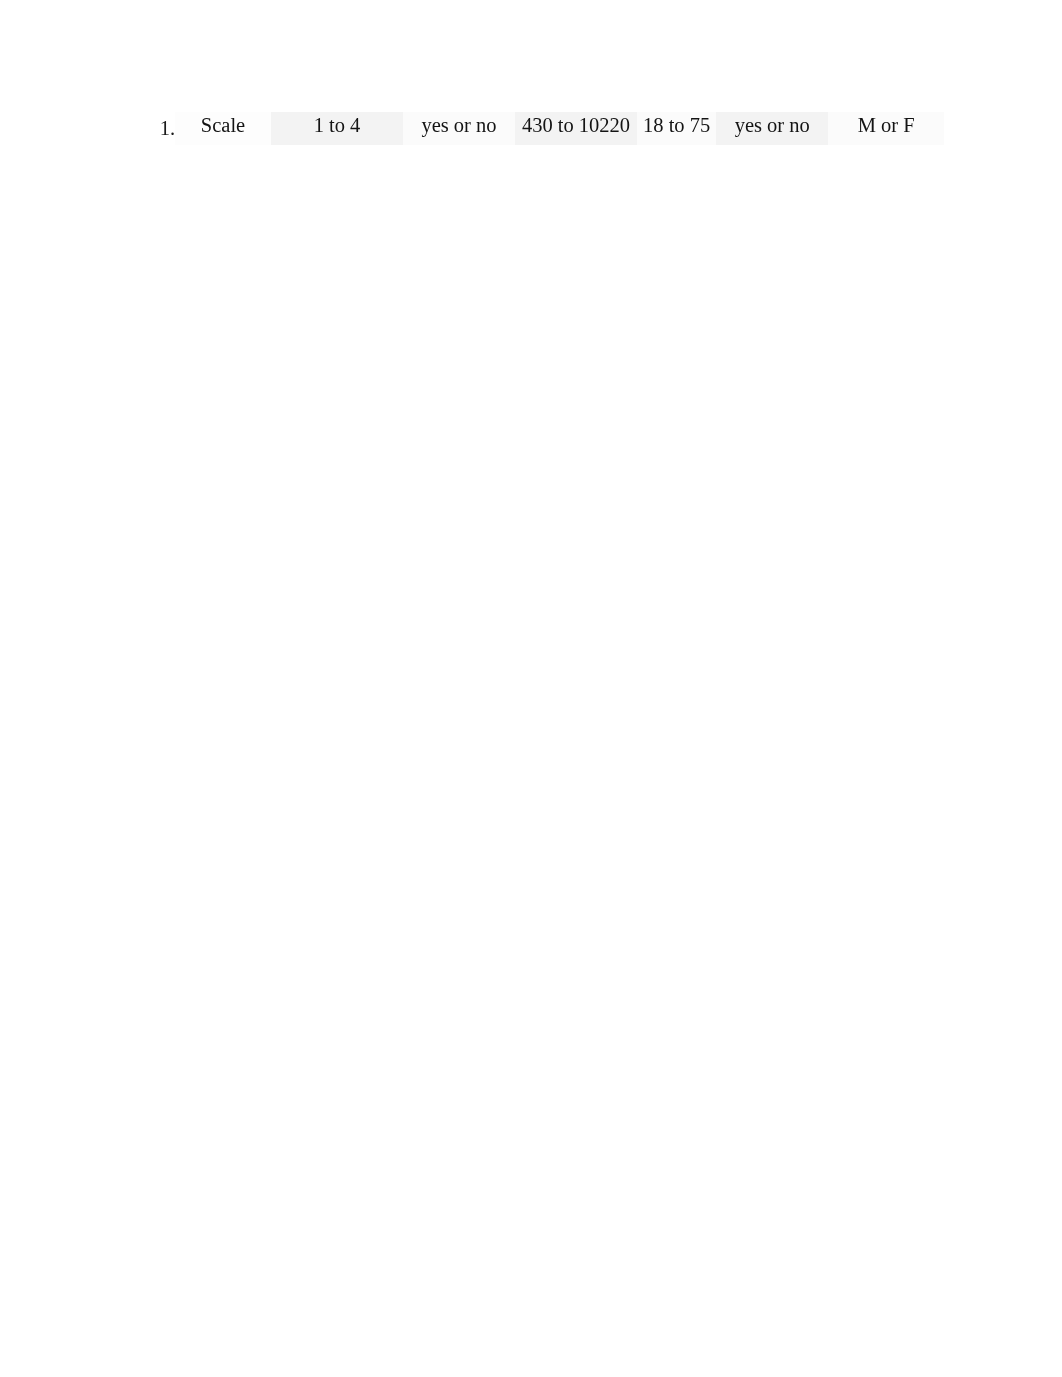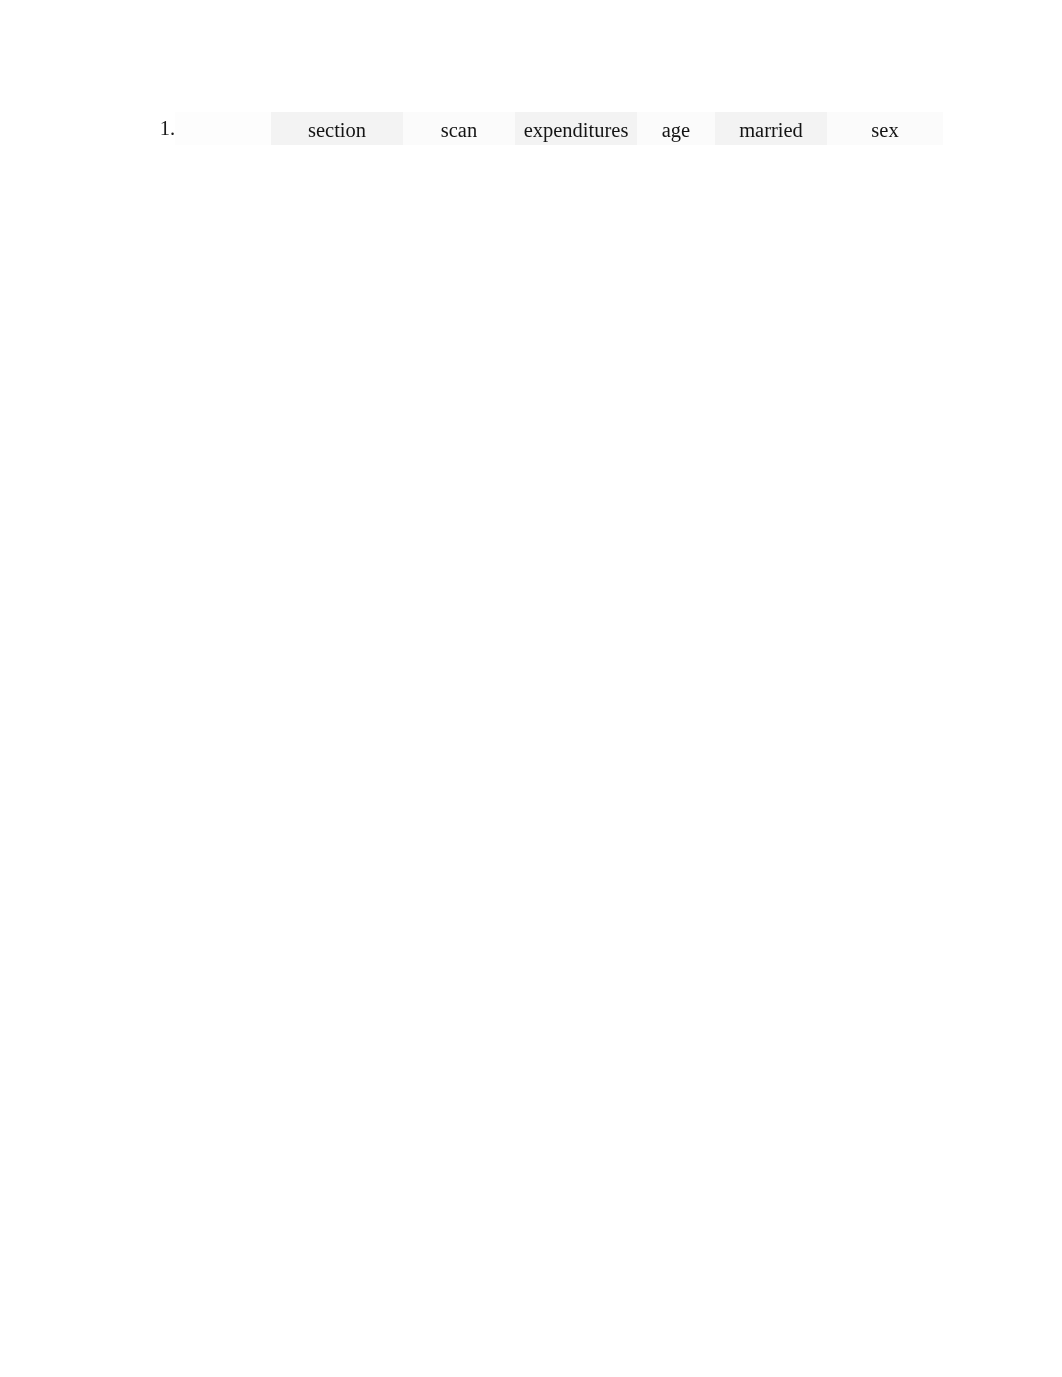--- a/index.html
+++ b/index.html
@@ -105,29 +105,29 @@
         <col class="c-label">
         <col class="c-section">
         <col class="c-scan">
         <col class="c-exp">
         <col class="c-age">
         <col class="c-married">
         <col class="c-sex">
       </colgroup>
 
       <tbody>
-        <tr class="row-head">
-          <td class="col-blank empty-cell"></td>
-          <td class="col-shade">section</td>
-          <td class="col-plain">scan</td>
-          <td class="col-shade">expenditures</td>
-          <td class="col-plain">age</td>
-          <td class="col-shade">married</td>
-          <td class="col-plain">sex</td>
-        </tr>
 
 
+        <tr class="row-last">
+          <td class="col-blank">Scale</td>
+          <td class="col-shade">1 to 4</td>
+          <td class="col-plain">yes or no</td>
+          <td class="col-shade">430 to 10220</td>
+          <td class="col-plain">18 to 75</td>
+          <td class="col-shade">yes or no</td>
+          <td class="col-plain">M or F</td>
+        </tr>
       </tbody>
     </table>
 
   </div>
 
 </div>
 
 </body></html>

